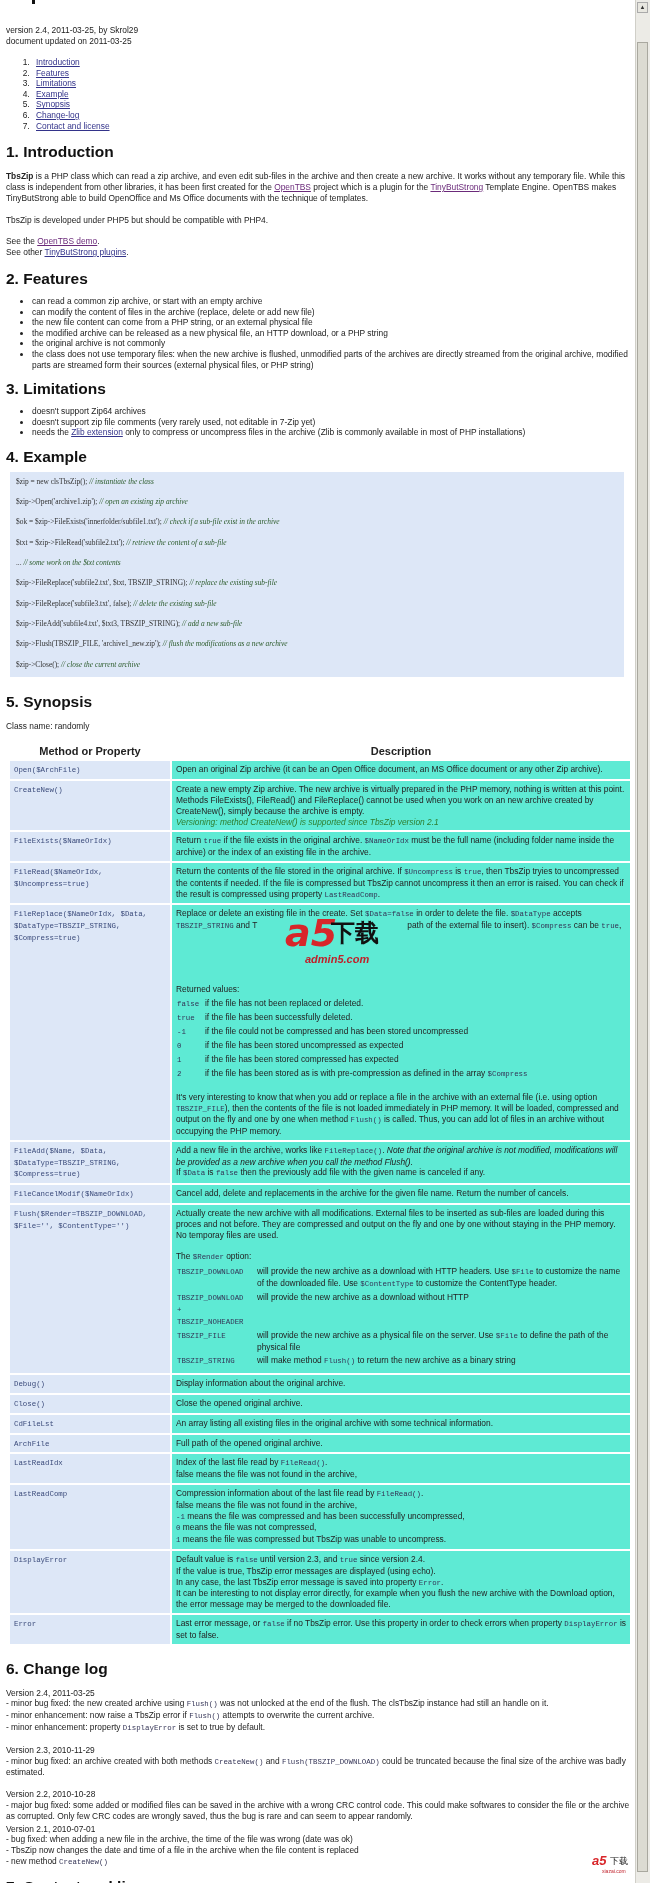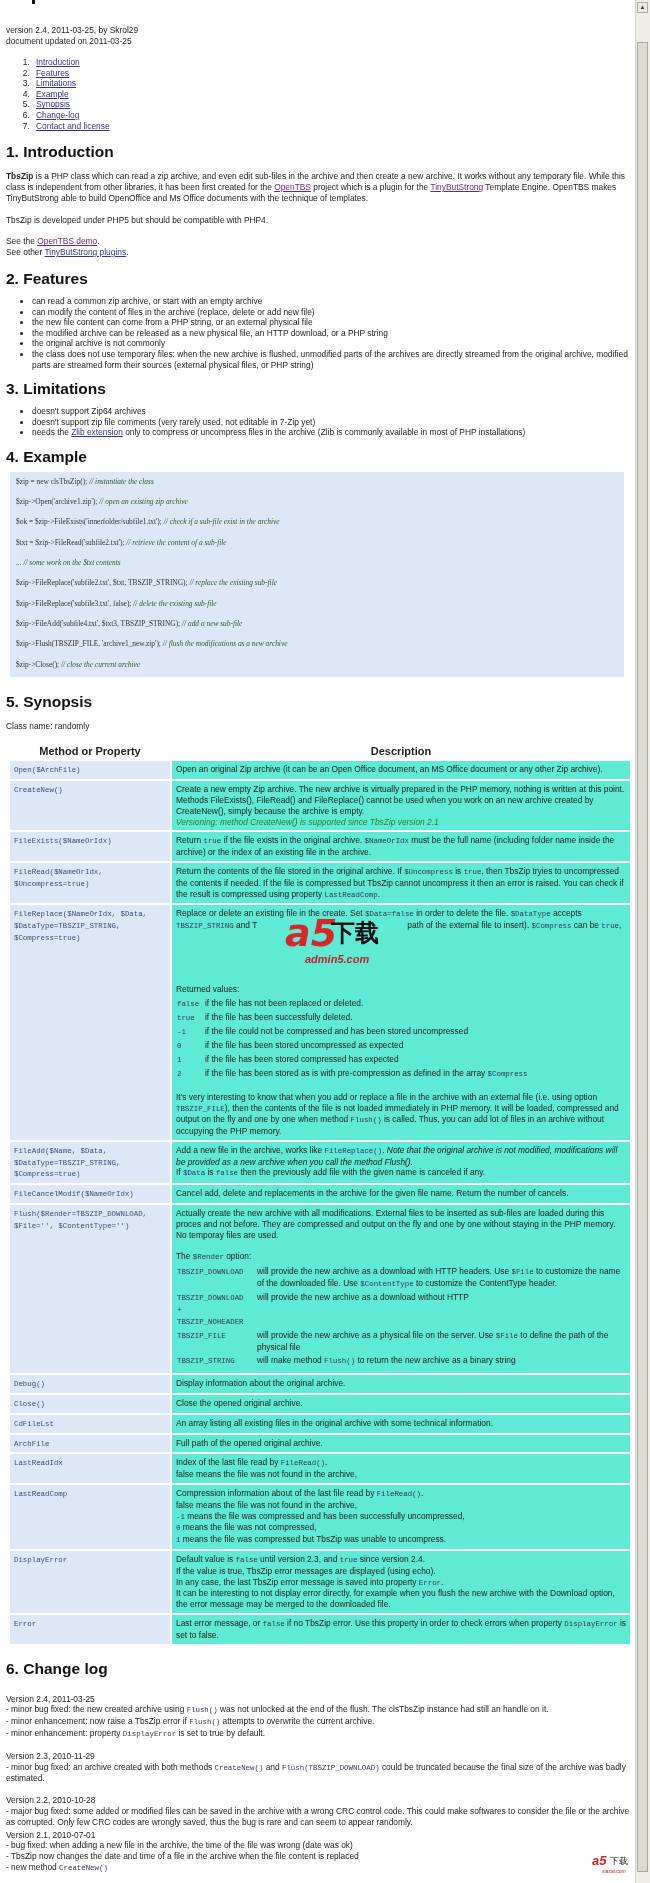--- a/index.html
+++ b/index.html
@@ -233,21 +233,21 @@
       <td class="d"><span>Default value is </span><code>false</code><span> until version 2.3, and </span><code>true</code><span> since version 2.4.</span><br><span>If the value is true, TbsZip error messages are displayed (using echo).</span><br><span>In any case, the last TbsZip error message is saved into property </span><code>Error</code><span>.</span><br><span>It can be interesting to not display error directly, for example when you flush the new archive with the Download option, the error message may be merged to the downloaded file.</span></td>
     </tr>
     <tr>
       <td class="m"><span class="mono">Error</span></td>
       <td class="d"><span>Last error message, or </span><code>false</code><span> if no TbsZip error. Use this property in order to check errors when property </span><code>DisplayError</code><span> is set to false.</span></td>
     </tr>
   </tbody>
     </table>
 
   <h2 id="s6" style="margin-top:14px">6. Change log</h2>
-  <div style="margin-top:16px">
+  <div style="margin-top:10px">
     <p>Version 2.4, 2011-03-25</p>
     <p><span>- minor bug fixed: the new created archive using </span><code>Flush()</code><span> was not unlocked at the end of the flush. The clsTbsZip instance had still an handle on it.</span></p>
     <p><span>- minor enhancement: now raise a TbsZip error if </span><code>Flush()</code><span> attempts to overwrite the current archive.</span></p>
     <p><span>- minor enhancement: property </span><code>DisplayError</code><span> is set to true by default.</span></p>
   </div>
   <div style="margin-top:11px">
     <p>Version 2.3, 2010-11-29</p>
     <p><span>- minor bug fixed: an archive created with both methods </span><code>CreateNew()</code><span> and </span><code>Flush(TBSZIP_DOWNLOAD)</code><span> could be truncated because the final size of the archive was badly estimated.</span></p>
   </div>
   <div style="margin-top:11px">

